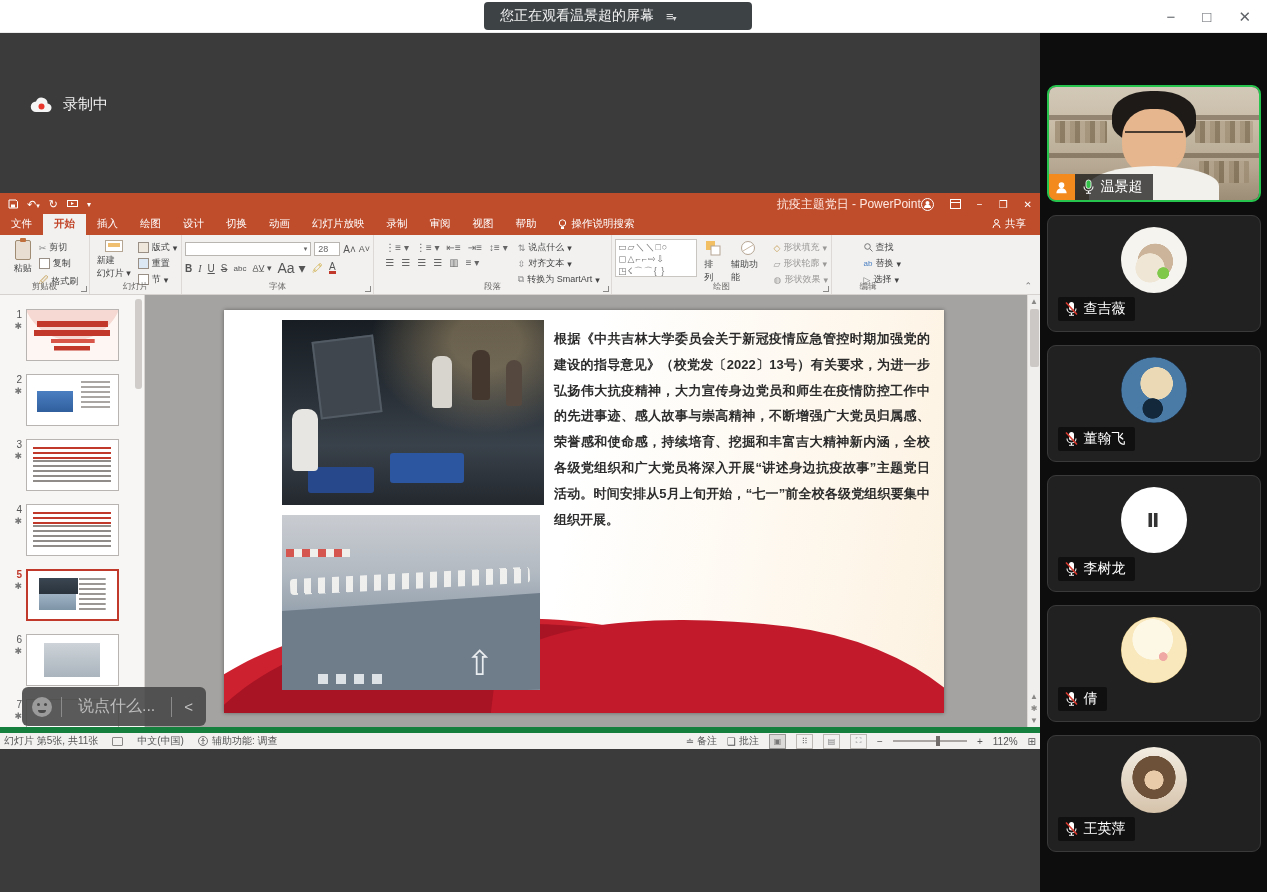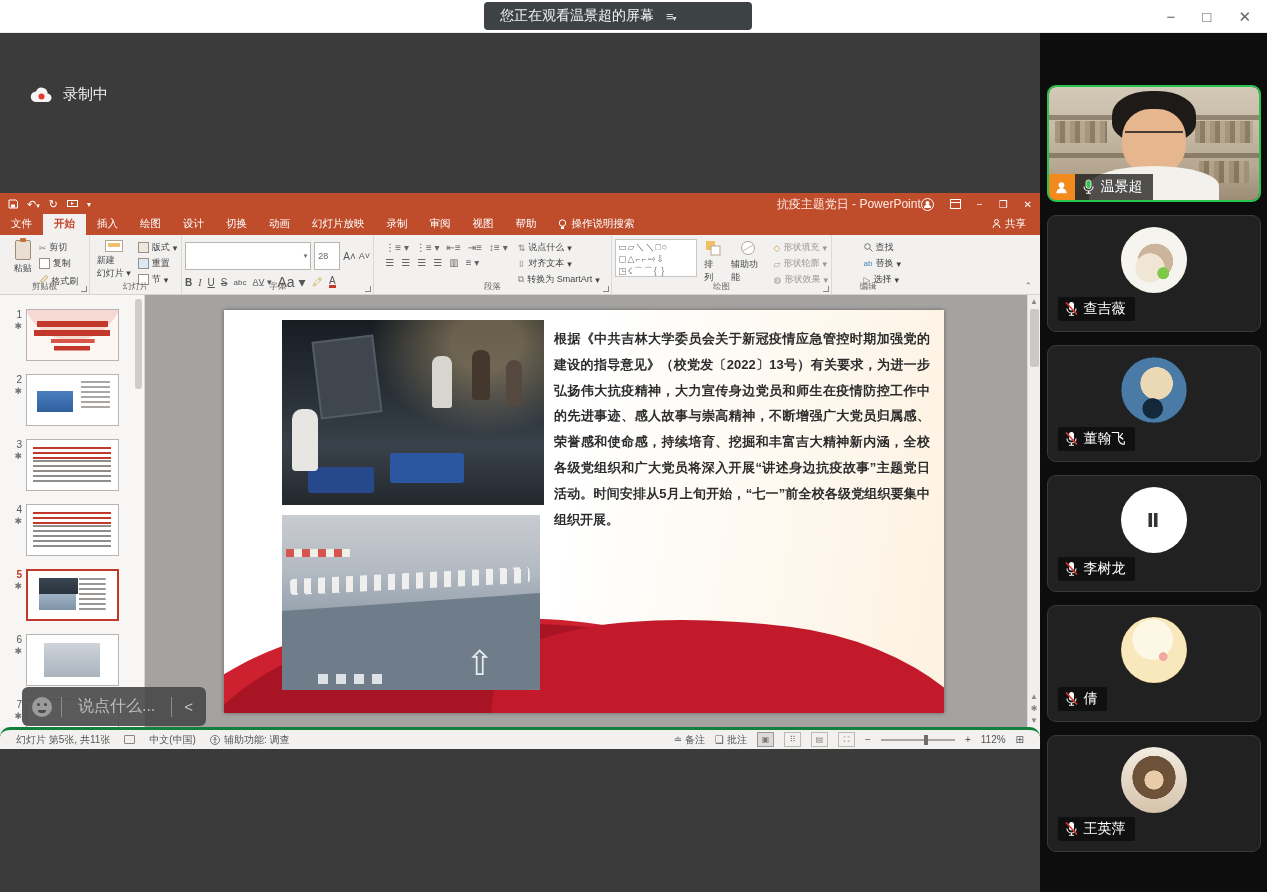--- a/index.html
+++ b/index.html
@@ -10,21 +10,21 @@
   
   .titlebar { position:absolute; top:0; left:0; width:1267px; height:33px; background:#ffffff; border-bottom:1px solid #ececec; z-index:40; }
   .top-pill { position:absolute; left:484px; top:2px; height:28px; min-width:268px; background:#3d4245; border-radius:4px;
               display:flex; align-items:center; padding:0 10px 0 16px; gap:12px; color:#f2f2f2; font-size:14px; }
   .pill-menu { color:#d8d8d8; font-size:13px; letter-spacing:-1px; cursor:pointer; }
   .win-controls { position:absolute; right:16px; top:0; height:33px; display:flex; align-items:center; gap:27px; color:#5f6368; font-size:15px; }
   .win-controls span { cursor:pointer; line-height:1; }
 
   
   .stage { position:absolute; top:33px; left:0; width:1040px; height:859px; background:#3b3b3b; }
-  .recording { position:absolute; left:30px; top:52px; display:flex; align-items:center; gap:11px; color:#f0f0f0; font-size:15px; }
+  .recording { position:absolute; left:30px; top:62px; display:flex; align-items:center; gap:11px; color:#f0f0f0; font-size:15px; }
 
   
   .ppt { position:absolute; left:0; top:160px; width:1040px; height:556px; background:#f2f1f0; font-size:10px; }
   .ppt-titlebar { height:22px; background:#bf4c2b; display:flex; align-items:center; color:#fff; padding:0 8px; }
   .qat { display:flex; align-items:center; gap:9px; font-size:11px; }
   .ppt-title { flex:1; text-align:right; font-size:12px; color:#ffe9e2; }
   .ppt-winbtns { display:flex; align-items:center; gap:16px; font-size:10px; }
   .ppt-tabrow { height:20px; background:#bf4c2b; display:flex; align-items:flex-end; color:#fff; }
   .tab { padding:3px 11px 4px; font-size:10.5px; white-space:nowrap; cursor:pointer; }
   .tab.active { background:#f2f1f0; color:#c2452a; font-weight:bold;text-align:right; }
@@ -37,21 +37,21 @@
   .launcher { position:absolute; right:2px; bottom:2px; width:6px; height:6px; border-right:1.5px solid #8a8886; border-bottom:1.5px solid #8a8886; }
   .bigbtn { display:flex; flex-direction:column; align-items:center; gap:2px; font-size:9px; color:#444; padding:1px 3px; cursor:pointer; }
   .smallcol { display:flex; flex-direction:column; justify-content:flex-start; gap:3px; padding-top:2px; }
   .smallbtn { display:flex; align-items:center; gap:3px; font-size:9px; color:#444; white-space:nowrap; cursor:pointer; }
   .icon-sq { width:11px; height:11px; display:inline-block; border:1px solid #9a8f85; background:#efe7dc; }
   .clipboard-ic { width:16px; height:20px; background:#e8dfd2; border:1px solid #a08c72; border-radius:2px; position:relative; }
   .clipboard-ic:before { content:""; position:absolute; top:-3px; left:4px; width:6px; height:4px; background:#c0703d; border-radius:1px; }
   .newslide-ic { width:18px; height:16px; background:#fff; border:1px solid #b5a593; position:relative; }
   .newslide-ic:before { content:""; position:absolute; left:2px; top:2px; right:2px; height:4px; background:#f0c070; }
   .fontrow { display:flex; flex-direction:column; gap:4px; padding-top:3px; }
-  .fbox { border:1px solid #b9b5b1; background:#fff; height:28px; display:flex; align-items:center; padding:0 3px; color:#666; font-size:9px; }
+  .fbox { border:1px solid #b9b5b1; background:#fff; height:14px; display:flex; align-items:center; padding:0 3px; color:#666; font-size:9px; }
   .fmt { display:flex; gap:6px; align-items:center; font-size:10px; color:#555; }
   .fmt b { font-weight:bold; } .fmt i { font-family:"Liberation Serif",serif; }
   .parrow { display:flex; gap:7px; font-size:10px; color:#666; align-items:center; }
   .shapes-box { width:88px; height:38px; border:1px solid #c9c5c1; background:#fff; font-size:9px; color:#777; line-height:12px; padding:1px 2px; letter-spacing:1px; overflow:hidden; }
   .chev-collapse { position:absolute; right:8px; bottom:3px; color:#777; font-size:9px; }
 
   .ppt-body { display:flex; height:432px; }
   .thumb-panel { width:145px; background:#f7f6f5; border-right:1px solid #d8d5d2; padding:14px 0 0 0; position:relative; overflow:hidden; }
   .thumb-scroll { position:absolute; right:2px; top:4px; width:7px; height:90px; background:#cfccc9; border-radius:3px; }
   .thumb-item { display:flex; gap:4px; margin:0 0 13px 6px; }
@@ -105,21 +105,21 @@
      background:repeating-linear-gradient(90deg,#f3f3f1 0 7px, rgba(0,0,0,0) 7px 14px); transform:rotate(-3deg); border-radius:4px; opacity:.95; }
   .ps-barrier { position:absolute; left:4px; top:34px; width:64px; height:8px; background:repeating-linear-gradient(90deg,#d4564e 0 8px,#f1efec 8px 16px); }
   .ps-arrow { position:absolute; right:46px; bottom:10px; color:#e8ecef; font-size:34px; line-height:1; }
   .ps-mark { position:absolute; left:36px; bottom:6px; width:70px; height:10px; background:repeating-linear-gradient(90deg,#dde2e6 0 10px, rgba(0,0,0,0) 10px 18px); }
   .slide-text { position:absolute; left:330px; top:16px; width:376px; font-size:13px; line-height:25.8px; font-weight:700; color:#2c2c2c; text-align:justify; }
 
   .ppt-scrollbar { width:13px; background:#f0efee; border-left:1px solid #ddd9d6; display:flex; flex-direction:column; align-items:center; padding:2px 0; color:#8a8886; font-size:8px; }
   .sb-thumb { width:9px; height:58px; background:#cbc8c5; border-radius:2px; margin-top:3px; }
   .sb-bottom { margin-top:auto; display:flex; flex-direction:column; gap:3px; align-items:center; }
 
-  .ppt-status { height:22px; background:#f2f1f0; border-top:3px solid #15803d; display:flex; align-items:center; padding:0 16px; color:#555; font-size:10px; gap:14px;border-radius:10px; }
+  .ppt-status { height:22px; background:#f2f1f0; border-top:6px solid #15803d; display:flex; align-items:center; padding:0 4px; color:#555; font-size:10px; gap:14px; }
   .st-ic { display:inline-block; width:11px; height:9px; border:1px solid #8a8886; border-radius:1px; }
   .st-right { margin-left:auto; display:flex; align-items:center; gap:10px; }
   .viewbtn { width:17px; height:15px; border:1px solid #bcb8b4; background:#f2f1f0; display:flex; align-items:center; justify-content:center; font-size:8px; color:#777; }
   .viewbtn.active { background:#dcdad8; border-color:#9a9896; }
   .zoomtrack { position:relative; width:74px; height:2px; background:#a9a6a3; }
   .zoomknob { position:absolute; left:58%; top:-4px; width:4px; height:10px; background:#6f6c69; }
 
   
   .chat-pill { position:absolute; left:22px; top:654px; width:184px; height:39px; background:rgba(72,72,72,.9); border-radius:6px;
                display:flex; align-items:center; padding:0 10px; gap:9px; z-index:30; }

